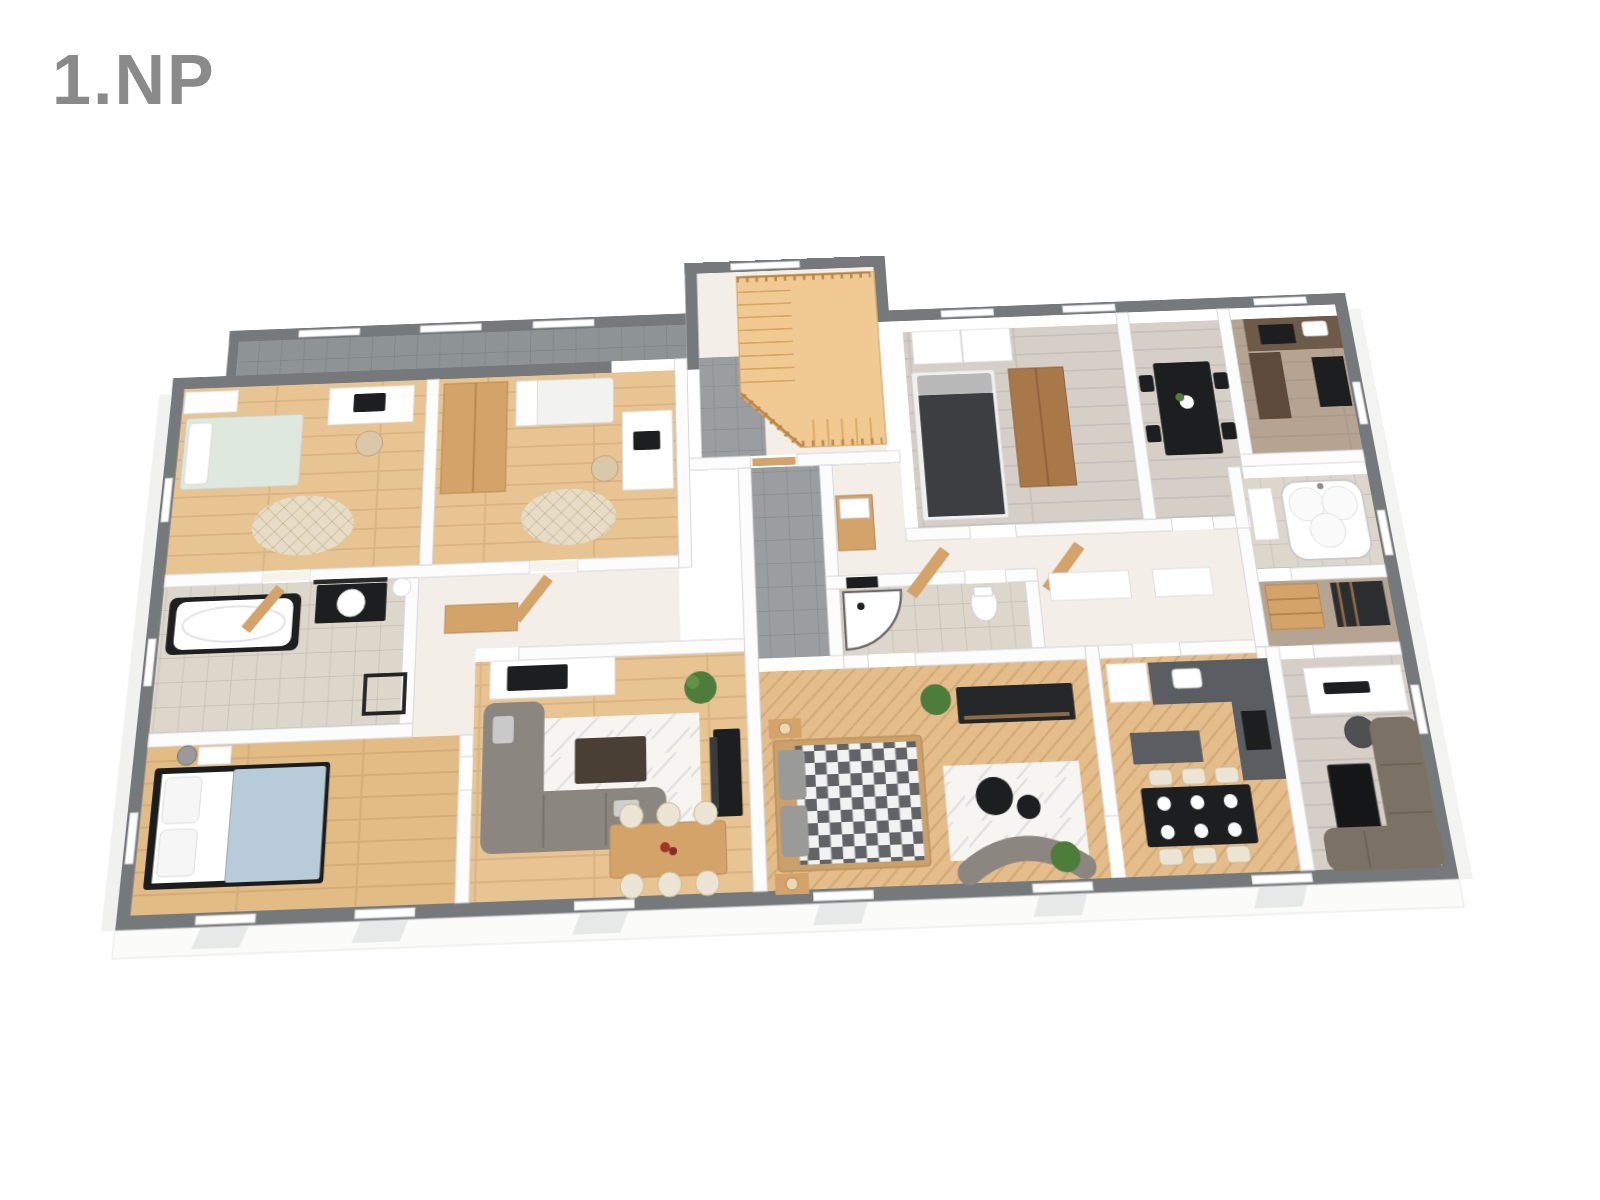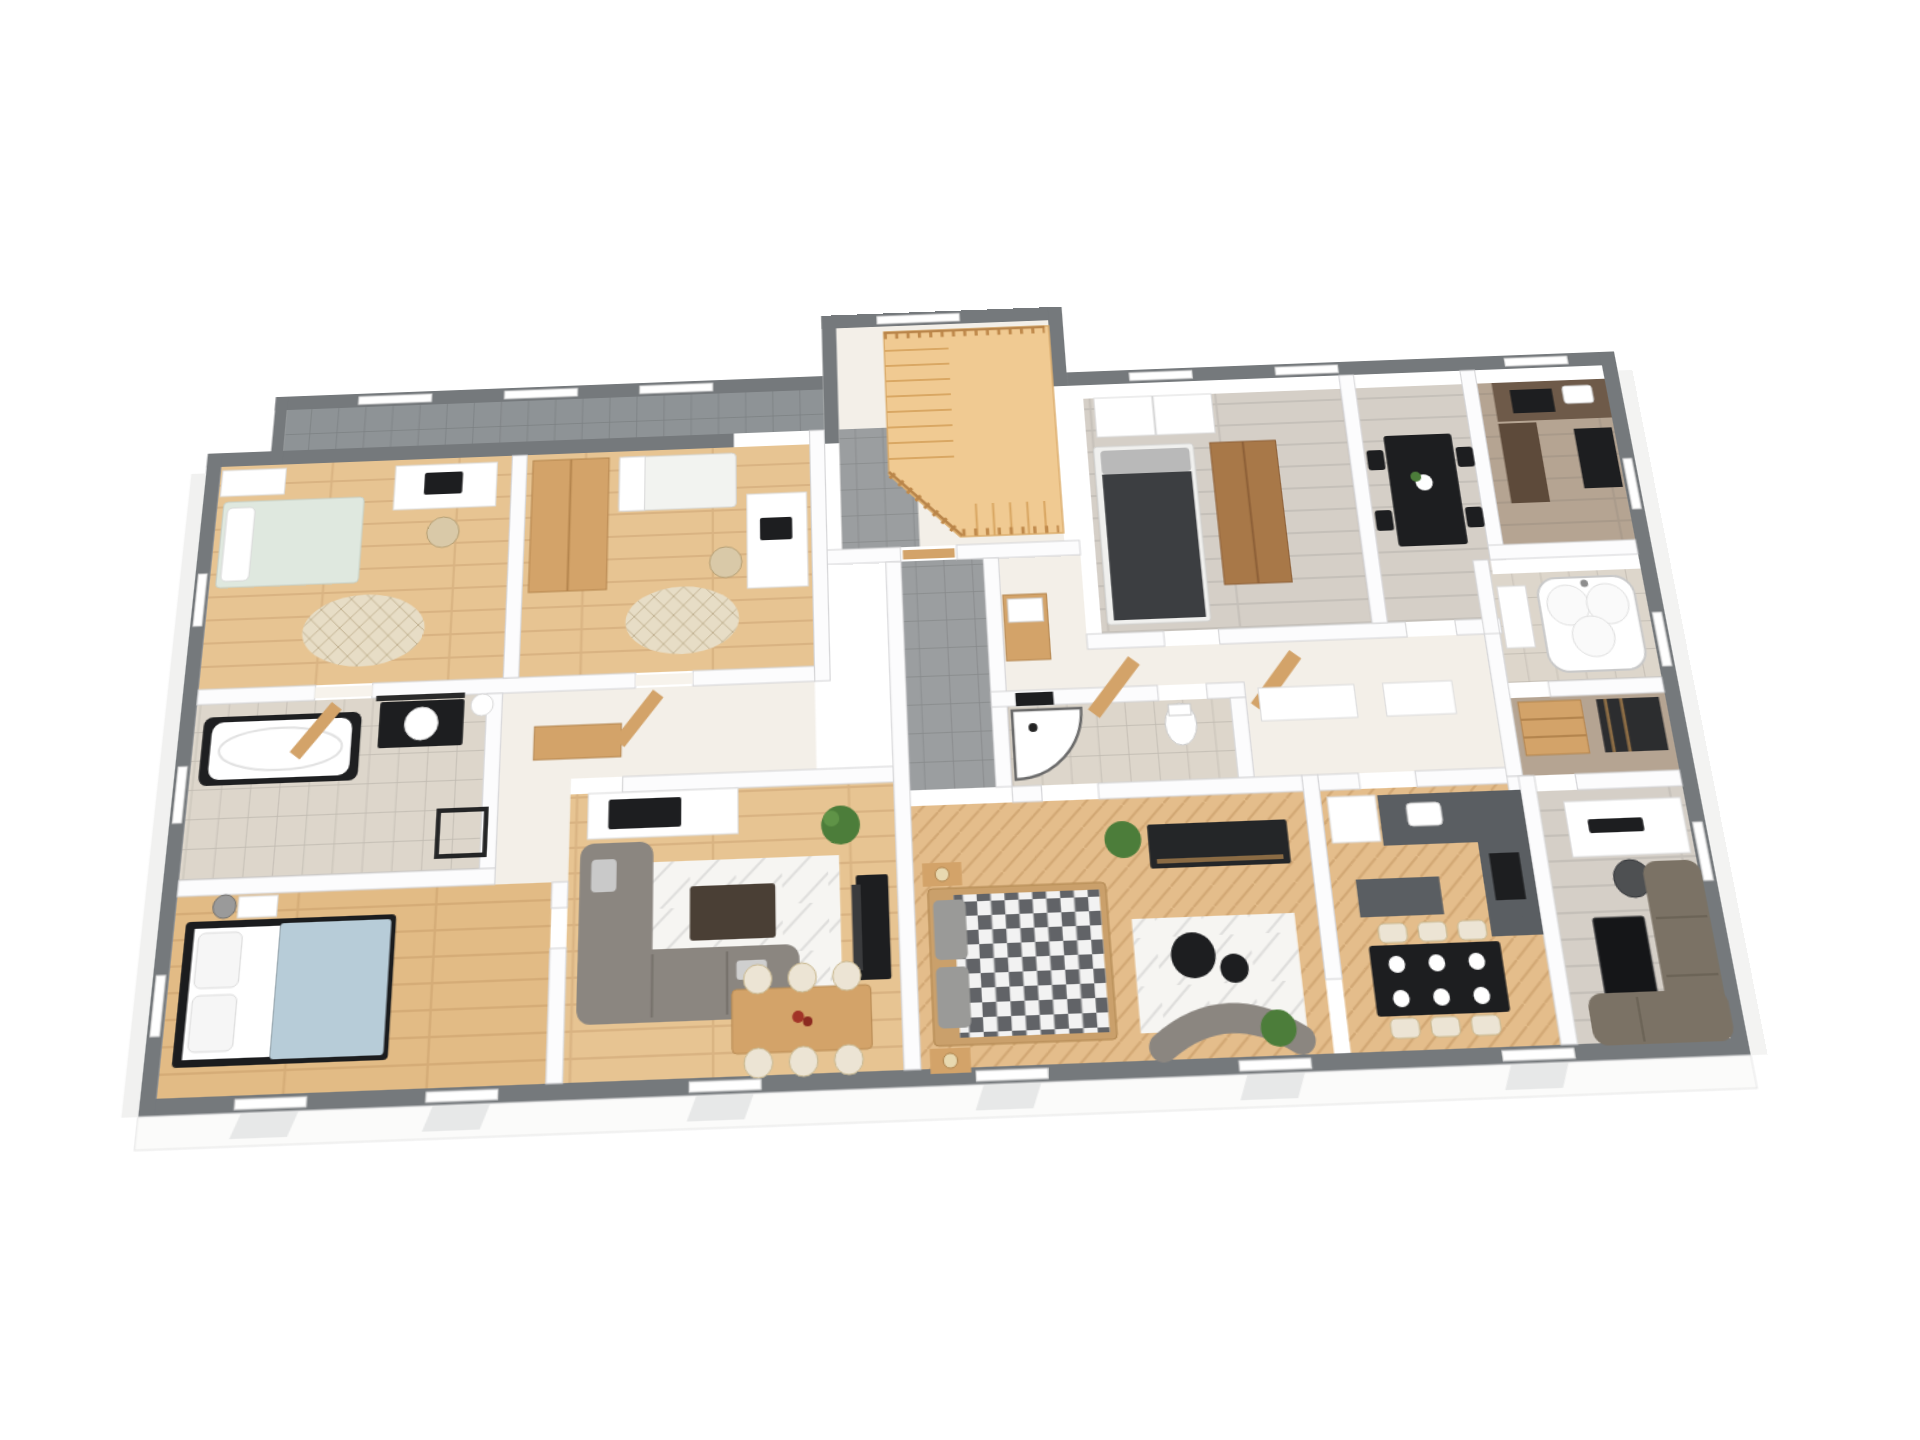--- a/index.html
+++ b/index.html
@@ -30,20 +30,21 @@
   .cream{fill:var(--cream,#ece4d4);stroke:#c9b891;stroke-width:1;}
   .counter{fill:var(--counter,#5a5e62);}
   .sofa{fill:var(--sofa_gray,#8b8680);}
   .bsofa{fill:var(--sofa_brown,#7b7265);}
   .plant{fill:var(--plant,#4c7d3a);}
 </style>
 </head>
 <body>
 
 <div class="canvas">
+  <div class="floor-title">1.NP</div>
 
   <div class="scene">
   <svg viewBox="0 0 1420 760" preserveAspectRatio="none">
     <defs>
       <pattern id="pPlank" width="120" height="22" patternUnits="userSpaceOnUse">
         <path d="M0 21 H120 M60 0 V21" stroke="rgba(140,95,45,.16)" stroke-width="2" fill="none"></path>
       </pattern>
       <pattern id="pPlankG" width="120" height="22" patternUnits="userSpaceOnUse">
         <path d="M0 21 H120 M60 0 V21" stroke="rgba(80,80,80,.12)" stroke-width="2" fill="none"></path>
       </pattern>

